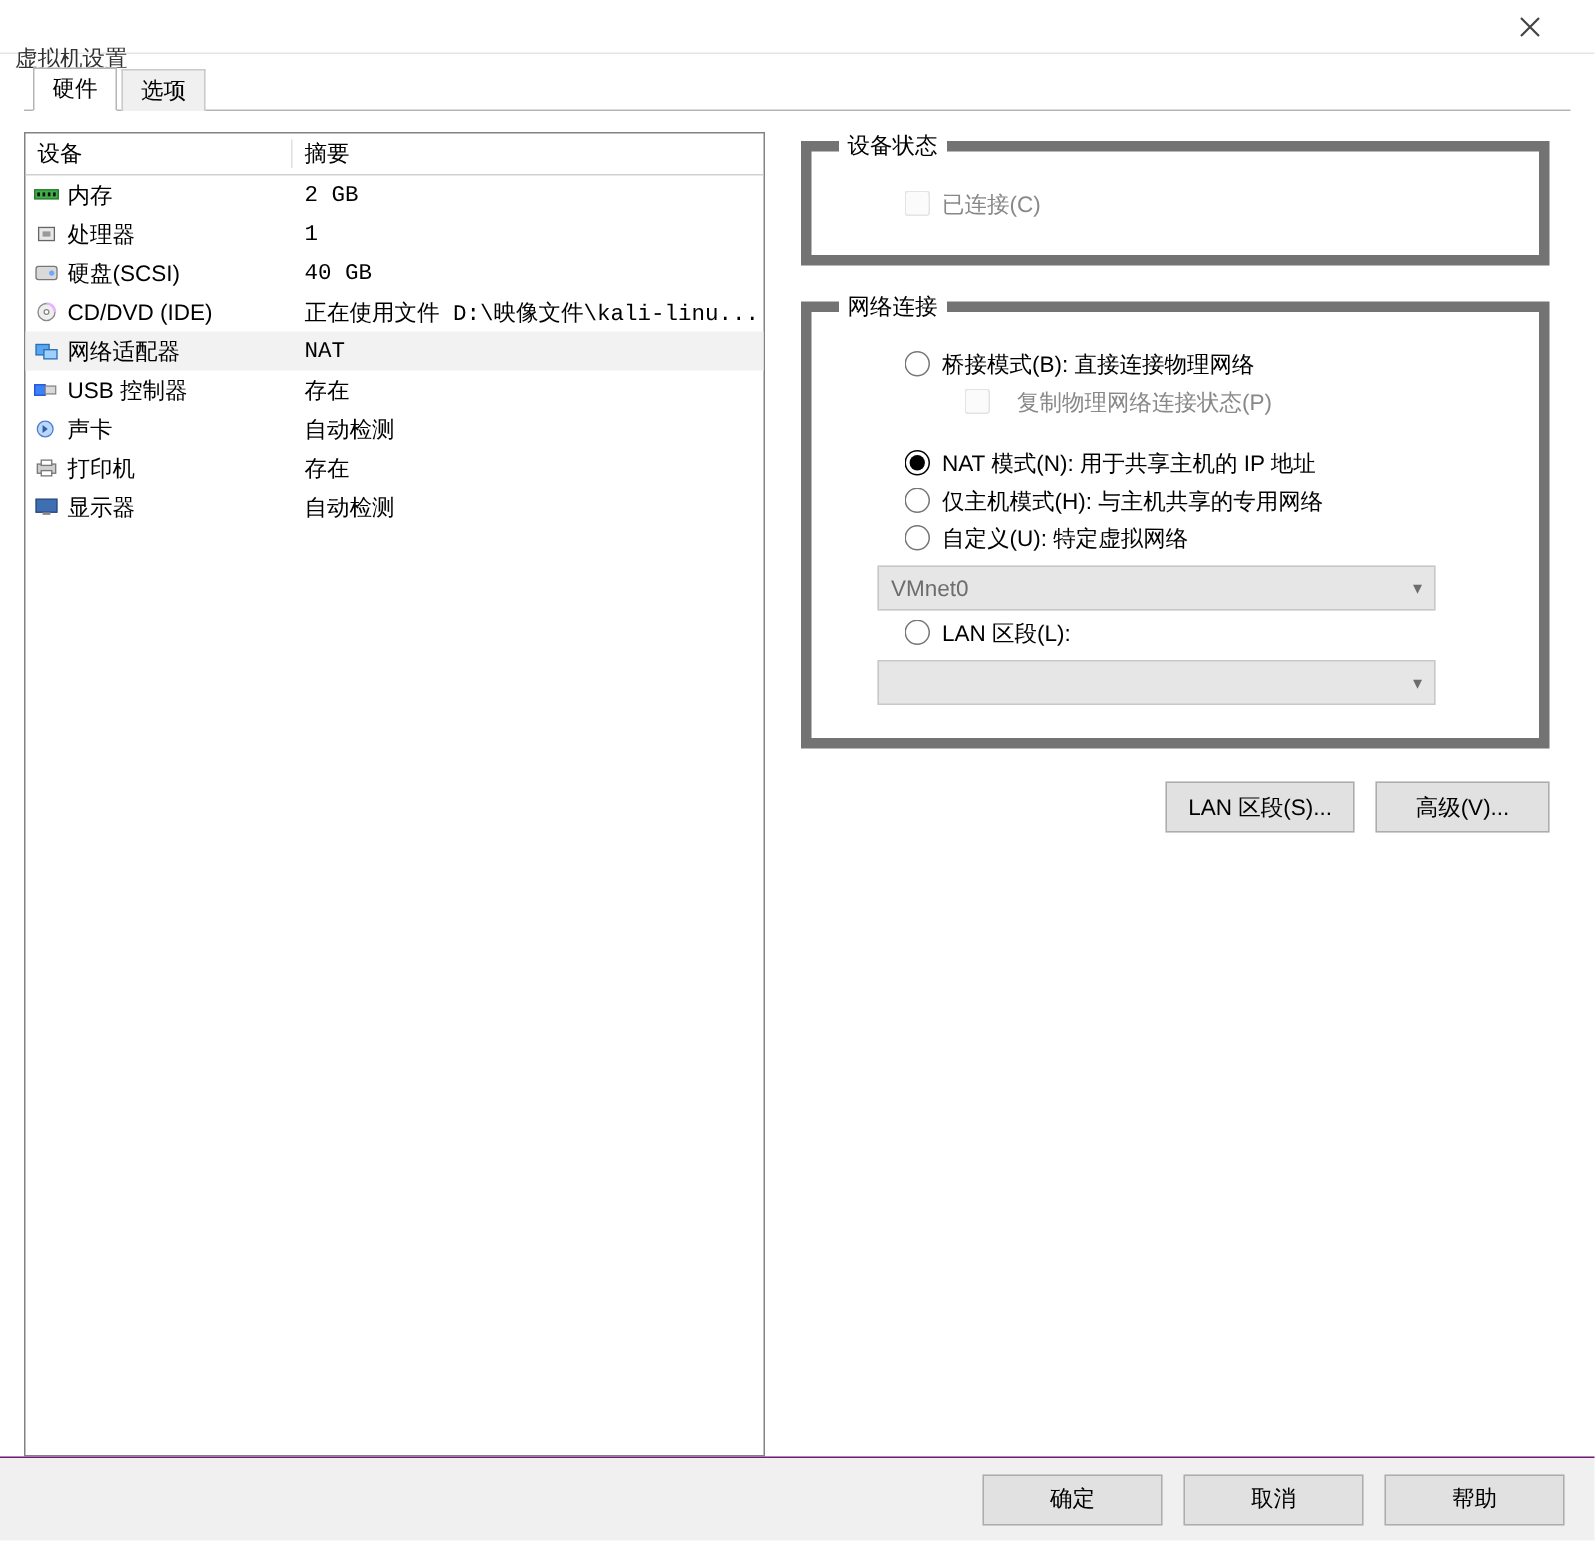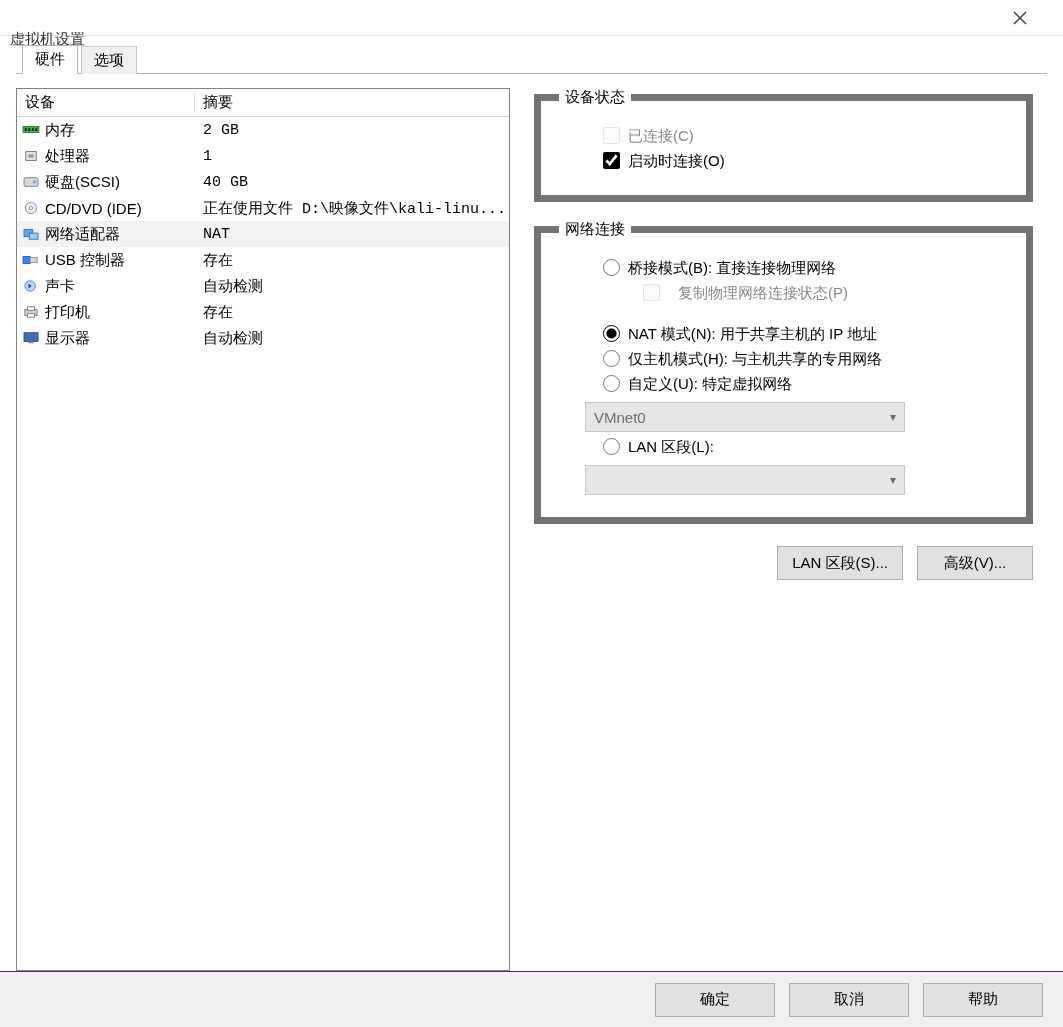--- a/index.html
+++ b/index.html
@@ -37,21 +37,21 @@
 
 fieldset.group { border: 7px solid #737373; padding: 14px 18px 18px 18px; position: relative; }
 fieldset.group legend { padding: 0 6px; color: #000; }
 
 .checkbox-row, .radio-row { display: flex; align-items: flex-start; gap: 8px; margin: 6px 0; padding-left: 44px; }
 .checkbox-row.disabled, .radio-row.disabled, .indent.disabled { color: #888; }
 input[type=checkbox], input[type=radio] { width: 17px; height: 17px; accent-color: #000; }
 input[type=checkbox]:disabled, input[type=radio]:disabled { opacity: 0.6; }
 
 .indent { margin-left: 40px; gap: 18px; }
-.select-box { width: 320px; height: 30px; background: #e6e6e6; border: 1px solid #c8c8c8; display: flex; align-items: center; padding: 0 8px; color: #6d6d6d; justify-content: space-between; margin: 8px 0 4px 26px; }
+.select-box { width: 372px; height: 30px; background: #e6e6e6; border: 1px solid #c8c8c8; display: flex; align-items: center; padding: 0 8px; color: #6d6d6d; justify-content: space-between; margin: 8px 0 4px 26px; }
 .select-box .chev { font-size: 12px; }
 
 .right-buttons { display: flex; justify-content: flex-end; gap: 14px; margin-top: 4px; }
 
 .footer { position: absolute; bottom: 0; left: 0; right: 0; height: 56px; border-top: 1px solid #701a75; display: flex; justify-content: flex-end; align-items: center; gap: 14px; padding: 0 20px; background: #f0f0f0; }
 .footer .btn { min-width: 120px; }
 
 
 svg { display: block; }
 </style>
@@ -201,24 +201,20 @@
     </div>
 
     <div class="right-col">
 
       <fieldset class="group">
         <legend>设备状态</legend>
         <div class="checkbox-row disabled">
           <input type="checkbox" disabled="" style="">
           <label>已连接(C)</label>
         </div>
-        <div class="checkbox-row">
-          <input type="checkbox" checked="" style="">
-          <label>启动时连接(O)</label>
-        </div>
       </fieldset>
 
       <fieldset class="group">
         <legend>网络连接</legend>
 
         <div class="radio-row">
           <input type="radio" name="net" style="">
           <label>桥接模式(B): 直接连接物理网络</label>
         </div>
         <div class="checkbox-row indent disabled">

